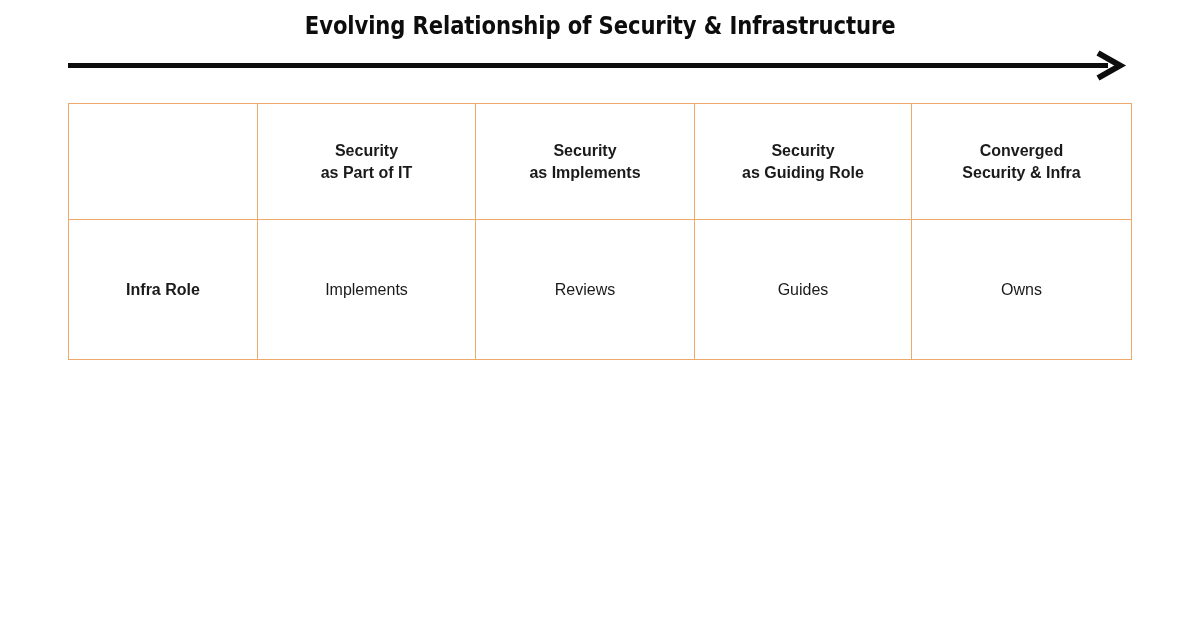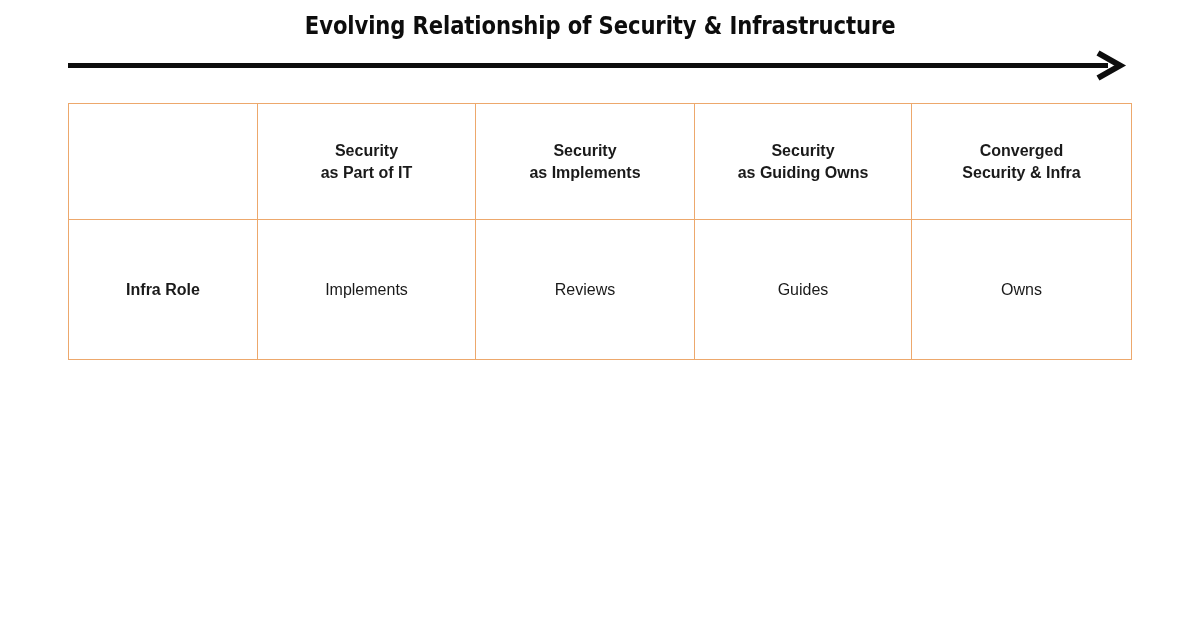--- a/index.html
+++ b/index.html
@@ -134,21 +134,21 @@
           <span class="line">as Part of IT</span>
         </td>
 
         <td class="col-header">
           <span class="line">Security</span>
           <span class="line">as Implements</span>
         </td>
 
         <td class="col-header">
           <span class="line">Security</span>
-          <span class="line">as Guiding Owns</span>
+          <span class="line">as Guiding Role</span>
         </td>
 
         <td class="col-header highlight">
           <span class="line">Converged</span>
           <span class="line">Security &amp; Infra</span>
         </td>
       </tr>
 
 
 

